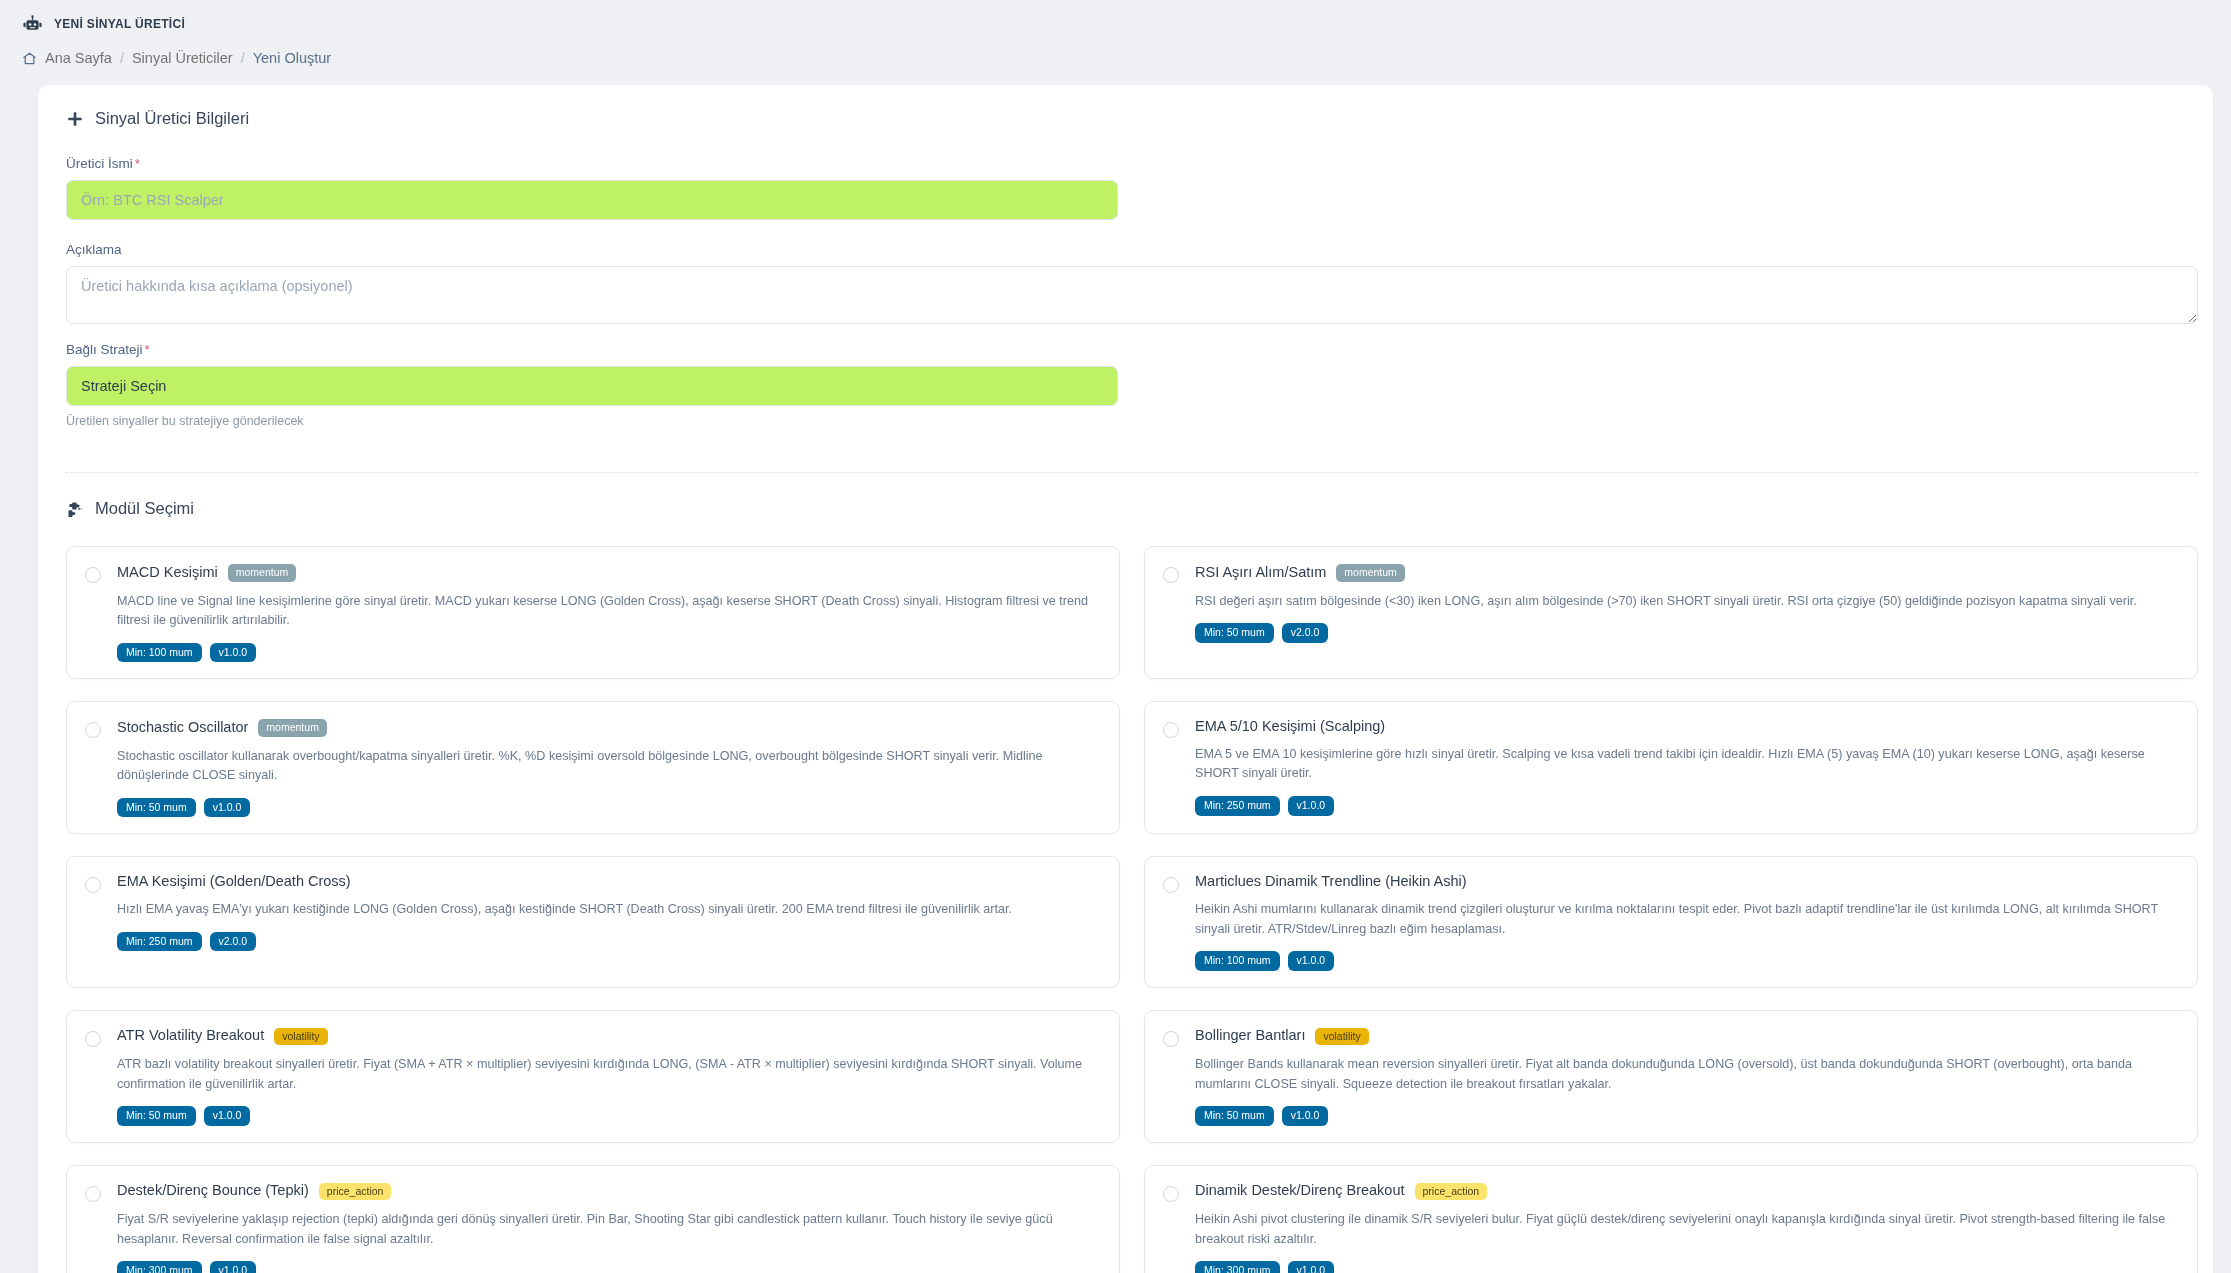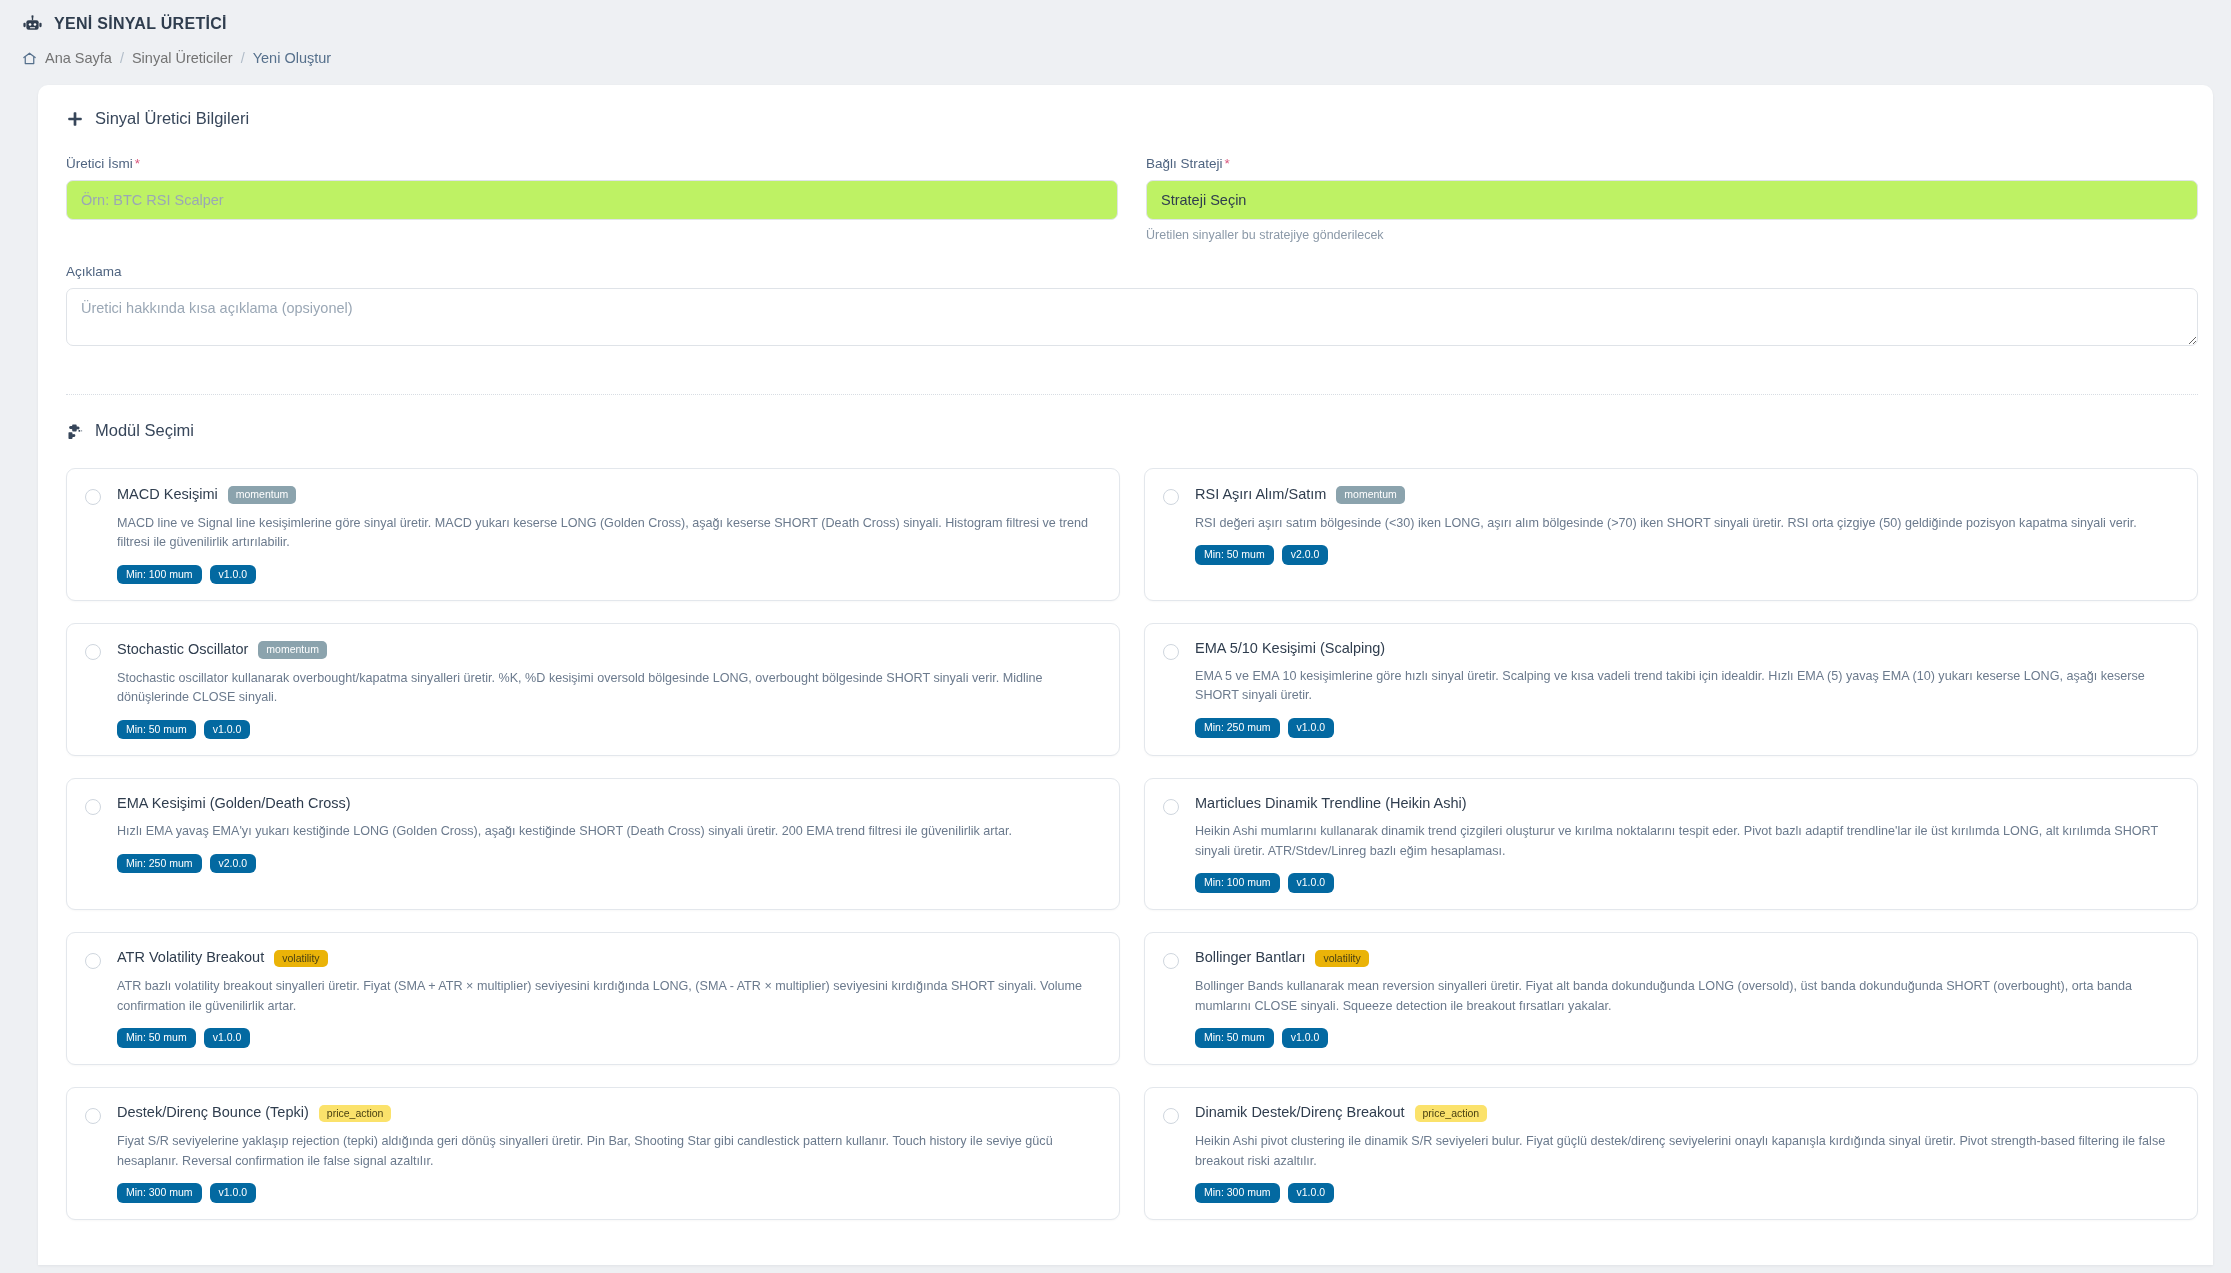--- a/index.html
+++ b/index.html
@@ -26,21 +26,21 @@
     padding: 10px 22px 0 22px;
   }
   .title-row {
     display: flex;
     align-items: center;
     gap: 11px;
     height: 28px;
   }
   .robot-icon { width: 21px; height: 21px; display: block; flex: 0 0 auto; }
   .page-title {
-    font-size: 16px;
+    font-size: 12px;
     font-weight: bold;
     letter-spacing: .3px;
     color: #2f3d4e;
     line-height: 1;
   }
   .breadcrumb {
     display: flex;
     align-items: center;
     gap: 8px;
     margin-top: 12px;
@@ -259,31 +259,31 @@
 
     <div class="form-grid">
 
       <div class="field">
         <label class="field-label">
           <span>Üretici İsmi</span><span class="req">*</span>
         </label>
         <input class="text-input" type="text" placeholder="Örn: BTC RSI Scalper" style="">
       </div>
 
+      <div class="field full-row">
+        <label class="field-label">Açıklama</label>
+        <textarea class="textarea-input" placeholder="Üretici hakkında kısa açıklama (opsiyonel)" style=""></textarea>
+      </div>
+
       <div class="field">
         <label class="field-label">
           <span>Bağlı Strateji</span><span class="req">*</span>
         </label>
         <input class="select-input" type="text" readonly="" value="Strateji Seçin" style="">
         <div class="help-text">Üretilen sinyaller bu stratejiye gönderilecek</div>
-      </div>
-
-      <div class="field full-row">
-        <label class="field-label">Açıklama</label>
-        <textarea class="textarea-input" placeholder="Üretici hakkında kısa açıklama (opsiyonel)" style=""></textarea>
       </div>
 
     </div>
 
     <hr class="divider">
 
     <div class="section-head">
       <span class="sh-icon">
         <svg viewBox="0 0 24 24" width="18" height="18" fill="#37465a">
           <path d="M9 3.2h4.2a1 1 0 0 1 1 1v1.1c0 .6.6.9 1.1.7a2 2 0 1 1 0 3.7c-.5-.2-1.1.1-1.1.7v1.1a1 1 0 0 1-1 1H9.3a1 1 0 0 1-1-1v-1.4c0-.7-.7-1-1.3-.8a2.1 2.1 0 1 1 0-3.9c.6.2 1.3-.1 1.3-.8V4.2a1 1 0 0 1 .7-1z"></path>

